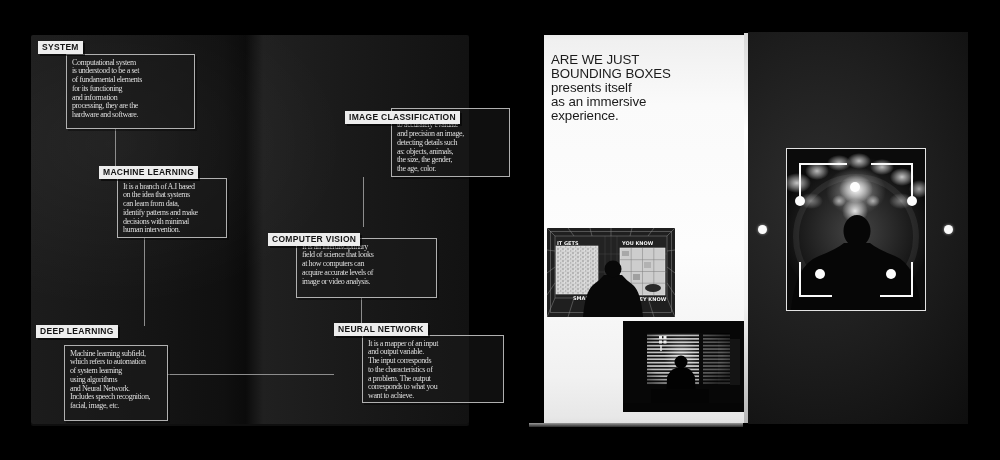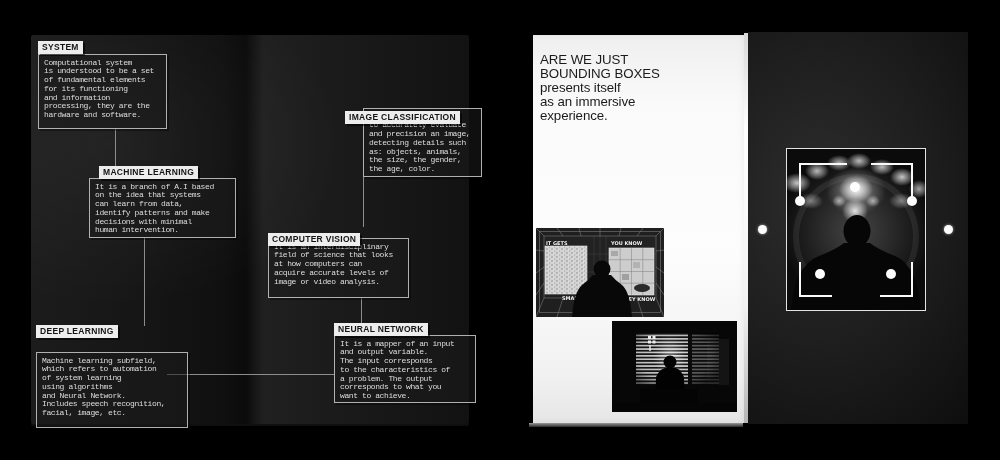--- a/index.html
+++ b/index.html
@@ -10,28 +10,28 @@
   .left-spread{position:absolute;left:31px;top:35px;width:438px;height:389px;border-radius:2px;
     background:
       radial-gradient(90% 70% at 18% 28%, rgba(255,255,255,0.05), rgba(255,255,255,0) 60%),
       linear-gradient(90deg,#1c1c1c 0%,#171717 20%,#101010 44%,#0b0b0b 49%,#202020 53%,#1a1a1a 72%,#121212 100%);
     box-shadow:0 2px 0 rgba(255,255,255,0.06);}
   .node-tag{position:absolute;display:inline-block;background:#ededed;color:#141414;
     font-size:8.5px;line-height:9px;letter-spacing:.3px;padding:1.5px 4px 2px;
     box-shadow:2px 2px 0 rgba(0,0,0,.55);white-space:nowrap;z-index:3;font-weight:bold;}
   .node-box{position:absolute;box-sizing:border-box;border:1px solid rgba(215,215,215,.8);
     background:rgba(28,28,28,.55);color:#dedede;padding:3.5px 5px;
-    font-family:Liberation Mono, monospace;font-size:8px;line-height:8.8px;
-    letter-spacing:-.4px;white-space:pre-line;box-shadow:2px 2px 0 rgba(0,0,0,.35);z-index:2;}
+    font-family:Liberation Serif, serif;font-size:8px;line-height:8.8px;
+    letter-spacing:-.4px;white-space:pre-line;box-shadow:2px 2px 0 rgba(0,0,0,.35);z-index:2;margin-left:28px;}
   .vline,.hline{position:absolute;background:#8d8d8d;z-index:1;}
   .vline{width:1px;}
   .hline{height:1px;}
 
   
-  .white-page{position:absolute;left:533px;top:35px;width:217px;height:388px;
+  .white-page{position:absolute;left:544px;top:35px;width:217px;height:388px;
     background:linear-gradient(180deg,#efefef 0%,#fafafa 18%,#fdfdfd 55%,#f1f1f1 88%,#e6e6e6 100%);
     box-shadow:inset -7px 0 12px -7px rgba(0,0,0,.25);}
   .page-stack-edge{position:absolute;left:529px;top:423px;width:214px;height:4px;
     background:linear-gradient(180deg,#9b9b9b,#2a2a2a);}
   .intro-text{position:absolute;left:7px;top:4px;color:#1b1b1b;
     font-size:13.3px;line-height:13.9px;letter-spacing:-.1px;white-space:pre-line;}
   .intro-text .para2{margin-top:13px;}
   .photo-frame{position:absolute;overflow:hidden;}
   .photo-frame svg{display:block;}
 
@@ -61,21 +61,21 @@
     <div class="node-tag" style="left:7px;top:6px">SYSTEM</div>
     <div class="node-box" style="left:7px;top:19px;width:129px;height:75px">Computational system
 is understood to be a set
 of fundamental elements
 for its functioning
 and information
 processing, they are the
 hardware and software.</div>
 
     <div class="node-tag" style="left:68px;top:131px">MACHINE LEARNING</div>
-    <div class="node-box" style="left:58px;top:143px;width:147px;height:60px">It is a branch of A.I based
+    <div class="node-box" style="left:58px;top:143px;width:110px;height:60px">It is a branch of A.I based
 on the idea that systems
 can learn from data,
 identify patterns and make
 decisions with minimal
 human intervention.</div>
 
     <div class="node-tag" style="left:314px;top:76px">IMAGE CLASSIFICATION</div>
     <div class="node-box" style="left:332px;top:73px;width:119px;height:69px">System capacity
 to accurately evaluate
 and precision an image,
@@ -85,21 +85,21 @@
 the age, color.</div>
 
     <div class="node-tag" style="left:237px;top:198px">COMPUTER VISION</div>
     <div class="node-box" style="left:237px;top:203px;width:141px;height:60px">It is an interdisciplinary
 field of science that looks
 at how computers can
 acquire accurate levels of
 image or video analysis.</div>
 
     <div class="node-tag" style="left:5px;top:290px">DEEP LEARNING</div>
-    <div class="node-box" style="left:5px;top:317px;width:152px;height:76px">Machine learning subfield,
+    <div class="node-box" style="left:5px;top:310px;width:104px;height:76px">Machine learning subfield,
 which refers to automation
 of system learning
 using algorithms
 and Neural Network.
 Includes speech recognition,
 facial, image, etc.</div>
 
     <div class="node-tag" style="left:303px;top:288px">NEURAL NETWORK</div>
     <div class="node-box" style="left:303px;top:300px;width:142px;height:68px">It is a mapper of an input
 and output variable.

